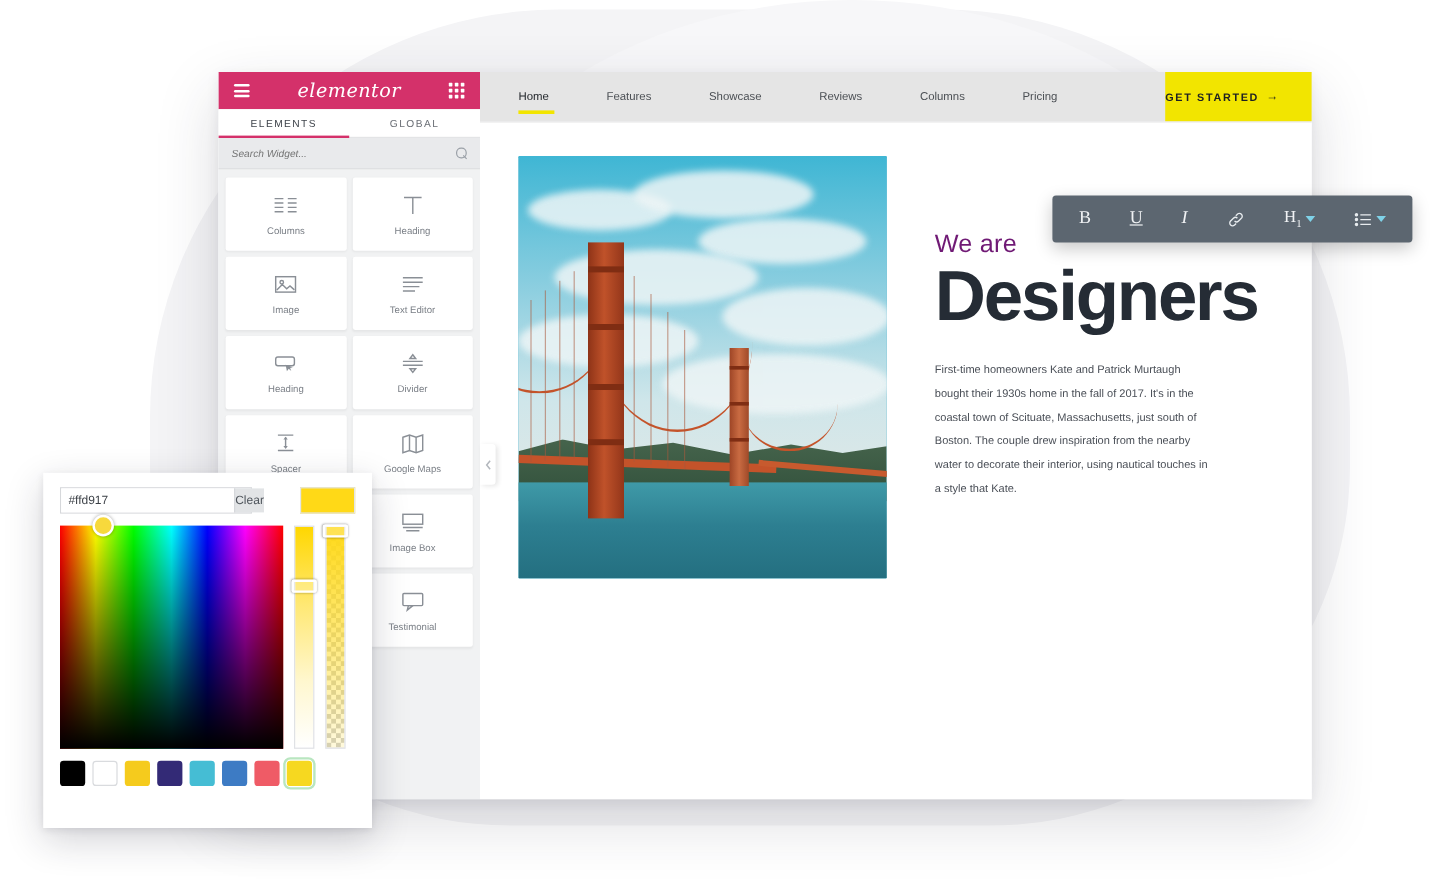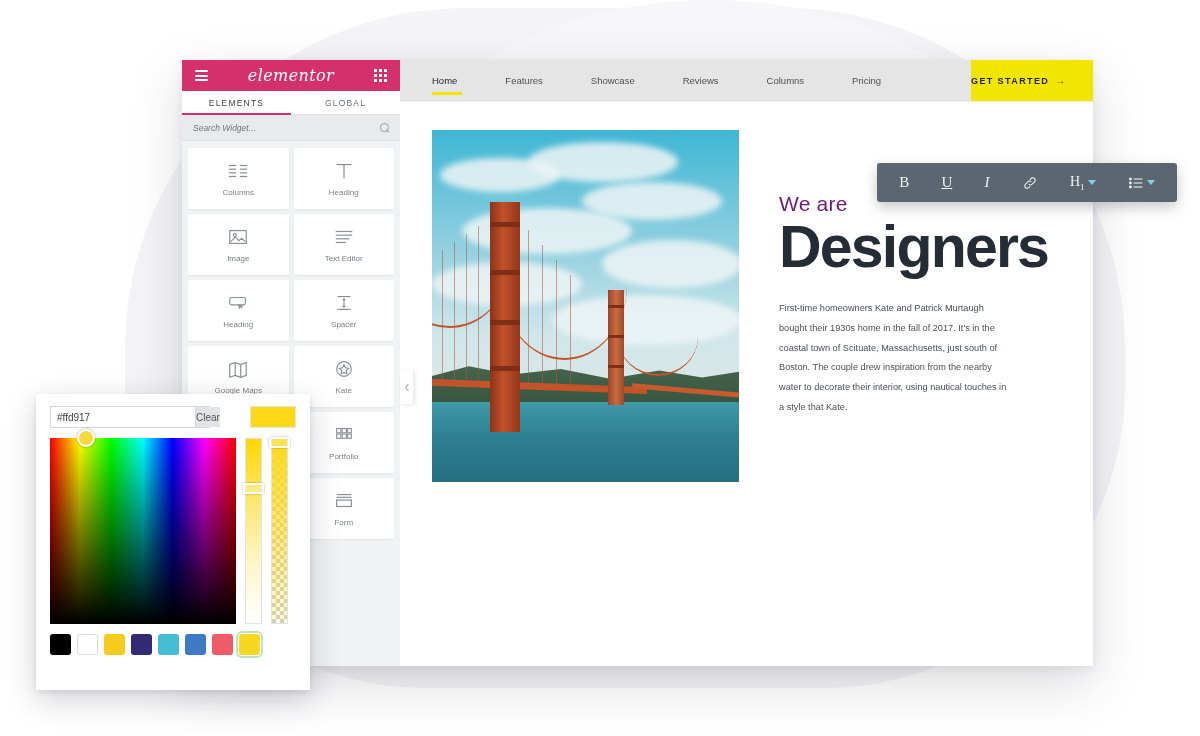--- a/index.html
+++ b/index.html
@@ -347,20 +347,31 @@
         <div class="wcell">
           <span class="wicon">
               <svg viewBox="0 0 24 20" fill="none" stroke="currentColor" stroke-width="1.3">
             <rect x="3" y="4" width="17" height="8" rx="2"></rect>
                 <path d="M12 11l1.2 6 1.6-2.3 2.4 2.1-1.1-2.8 2.4-.6z" fill="currentColor" stroke="none"></path>
           </svg>
             </span>
           <span class="wlbl">Heading</span>
         </div>
 
+        <div class="wcell">
+          <span class="wicon">
+              <svg viewBox="0 0 24 20" fill="none" stroke="currentColor" stroke-width="1.3">
+            <path d="M12 2l2.6 3.4h-5.2z"></path>
+                <line x1="3" y1="8" x2="21" y2="8"></line>
+                <line x1="3" y1="11.5" x2="21" y2="11.5"></line>
+                <path d="M12 18l-2.6-3.4h5.2z"></path>
+          </svg>
+            </span>
+          <span class="wlbl">Divider</span>
+        </div>
 
         <div class="wcell">
           <span class="wicon">
               <svg viewBox="0 0 24 20" fill="none" stroke="currentColor" stroke-width="1.3">
             <line x1="5" y1="3" x2="19" y2="3"></line>
                 <line x1="5" y1="17" x2="19" y2="17"></line>
             <line x1="12" y1="5" x2="12" y2="15"></line>
                 <path d="M12 4.5l-2 2.5h4z" fill="currentColor" stroke="none"></path>
                 <path d="M12 15.5l-2-2.5h4z" fill="currentColor" stroke="none"></path>
           </svg>

